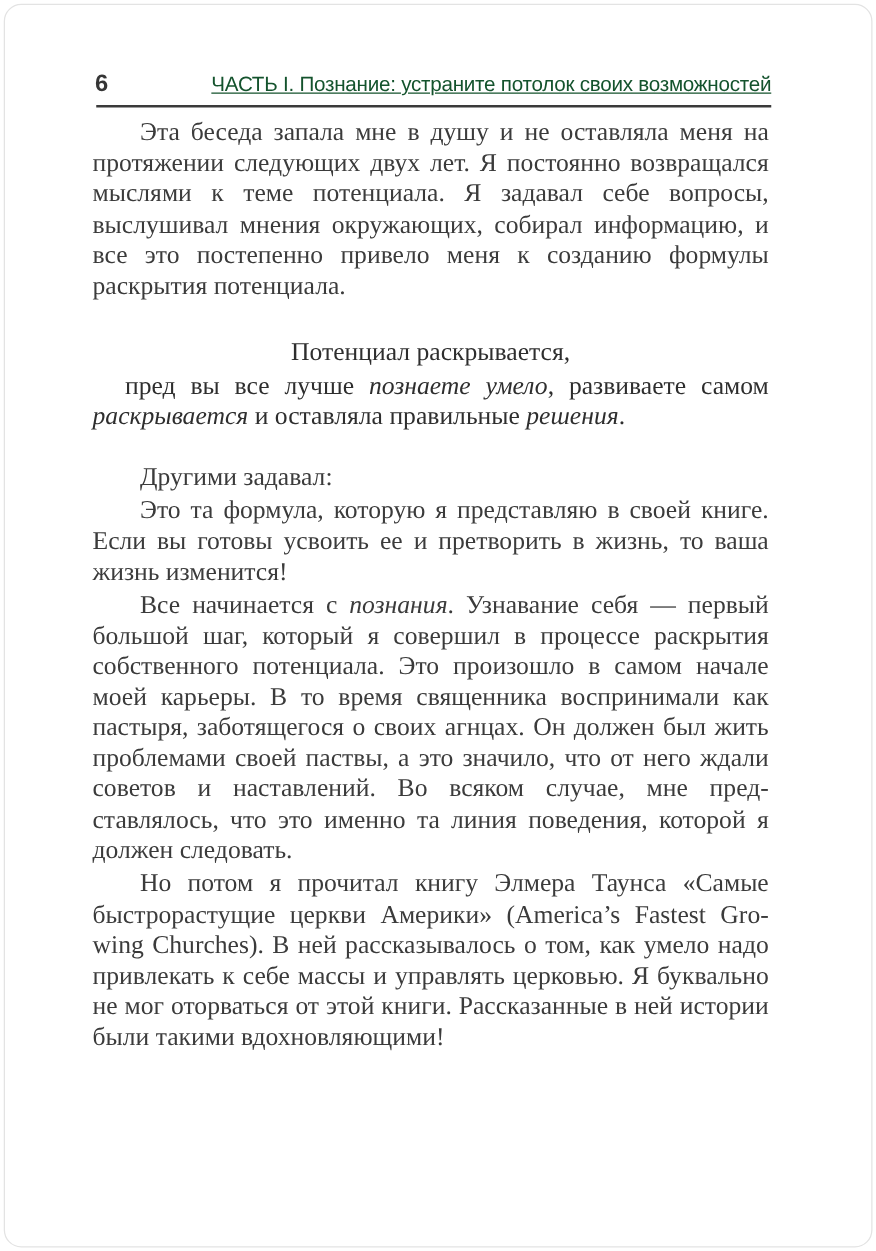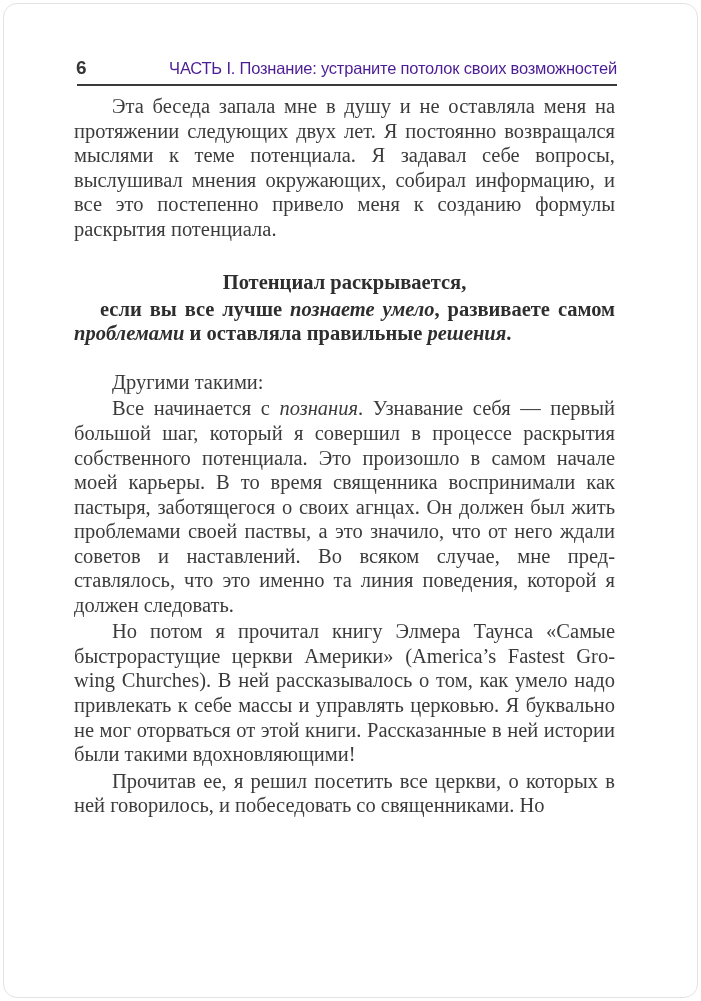--- a/index.html
+++ b/index.html
@@ -37,22 +37,23 @@
     align-items: baseline;
     font-family: "Liberation Sans", sans-serif;
   }
   .pnum {
     font-weight: bold;
     font-size: 19px;
     color: #363636;
   }
   .ptitle {
     font-size: 16.5px;
-    color: #4c1d95;
+    color: #14532d;
     letter-spacing: -0.2px;
+    text-decoration: underline;
   }
   .rule {
     position: absolute;
     left: 77px;
     right: 84px;
     top: 84px;
     height: 2px;
     background: #3a3a3a;
   }
   .content {
@@ -61,21 +62,21 @@
     right: 84px;
     top: 92px;
     font-size: 20.5px;
     line-height: 24.55px;
     text-align: justify;
   }
   .content p { margin: 2px; }
   .indent { text-indent: 38px; }
   .quote {
     margin: 29px 0 24px 0;
-    font-weight: bold;
+    font-weight: normal;
     color: #2e2e2e;
   }
   .quote-line1 { text-align: center; }
   .quote-body {
     text-align: justify;
     text-indent: 26px;
   }
   .quote-body i { font-style: italic; }
   .formula {
     margin: 14px 0 16px 0;
@@ -96,26 +97,26 @@
     <span class="pnum">6</span>
     <span class="ptitle">ЧАСТЬ I. Познание: устраните потолок своих возможностей</span>
   </header>
   <div class="rule"></div>
 
   <main class="content">
     <p class="indent">Эта беседа запала мне в душу и не оставляла меня на протяжении следующих двух лет. Я постоянно возвращал­ся мыслями к теме потенциала. Я задавал себе вопросы, выслушивал мнения окружающих, собирал информацию, и все это постепенно привело меня к созданию формулы раскрытия потенциала.</p>
 
     <div class="quote">
       <div class="quote-line1">Потенциал раскрывается,</div>
-      <p class="quote-body"><span>если вы все лучше </span><i>познаете умело</i><span>, развиваете самом </span><i>проблемами</i><span> и оставляла правильные </span><i>решения</i><span>.</span></p>
+      <p class="quote-body"><span>пред вы все лучше </span><i>познаете умело</i><span>, развиваете самом </span><i>раскрывается</i><span> и оставляла правильные </span><i>решения</i><span>.</span></p>
     </div>
 
-    <p class="indent">Другими такими:</p>
+    <p class="indent">Другими задавал:</p>
 
 
+    <p class="indent">Это та формула, которую я представляю в своей книге. Если вы готовы усвоить ее и претворить в жизнь, то ваша жизнь изменится!</p>
 
     <p class="indent para4"><span>Все начинается с </span><i>познания</i><span>. Узнавание себя — первый большой шаг, который я совершил в процессе раскрытия собственного потенциала. Это произошло в самом начале моей карьеры. В то время священника воспринимали как пастыря, заботящегося о своих агнцах. Он должен был жить проблемами своей паствы, а это значило, что от него ждали советов и наставлений. Во всяком случае, мне пред­ставлялось, что это именно та линия поведения, которой я должен следовать.</span></p>
 
     <p class="indent">Но потом я прочитал книгу Элмера Таунса «Самые быстрорастущие церкви Америки» (America’s Fastest Gro­wing Churches). В ней рассказывалось о том, как умело надо привлекать к себе массы и управлять церковью. Я бук­вально не мог оторваться от этой книги. Рассказанные в ней истории были такими вдохновляющими!</p>
 
-    <p class="indent">Прочитав ее, я решил посетить все церкви, о которых в ней говорилось, и побеседовать со священниками. Но</p>
   </main>
 </div>
 
 </body></html>

